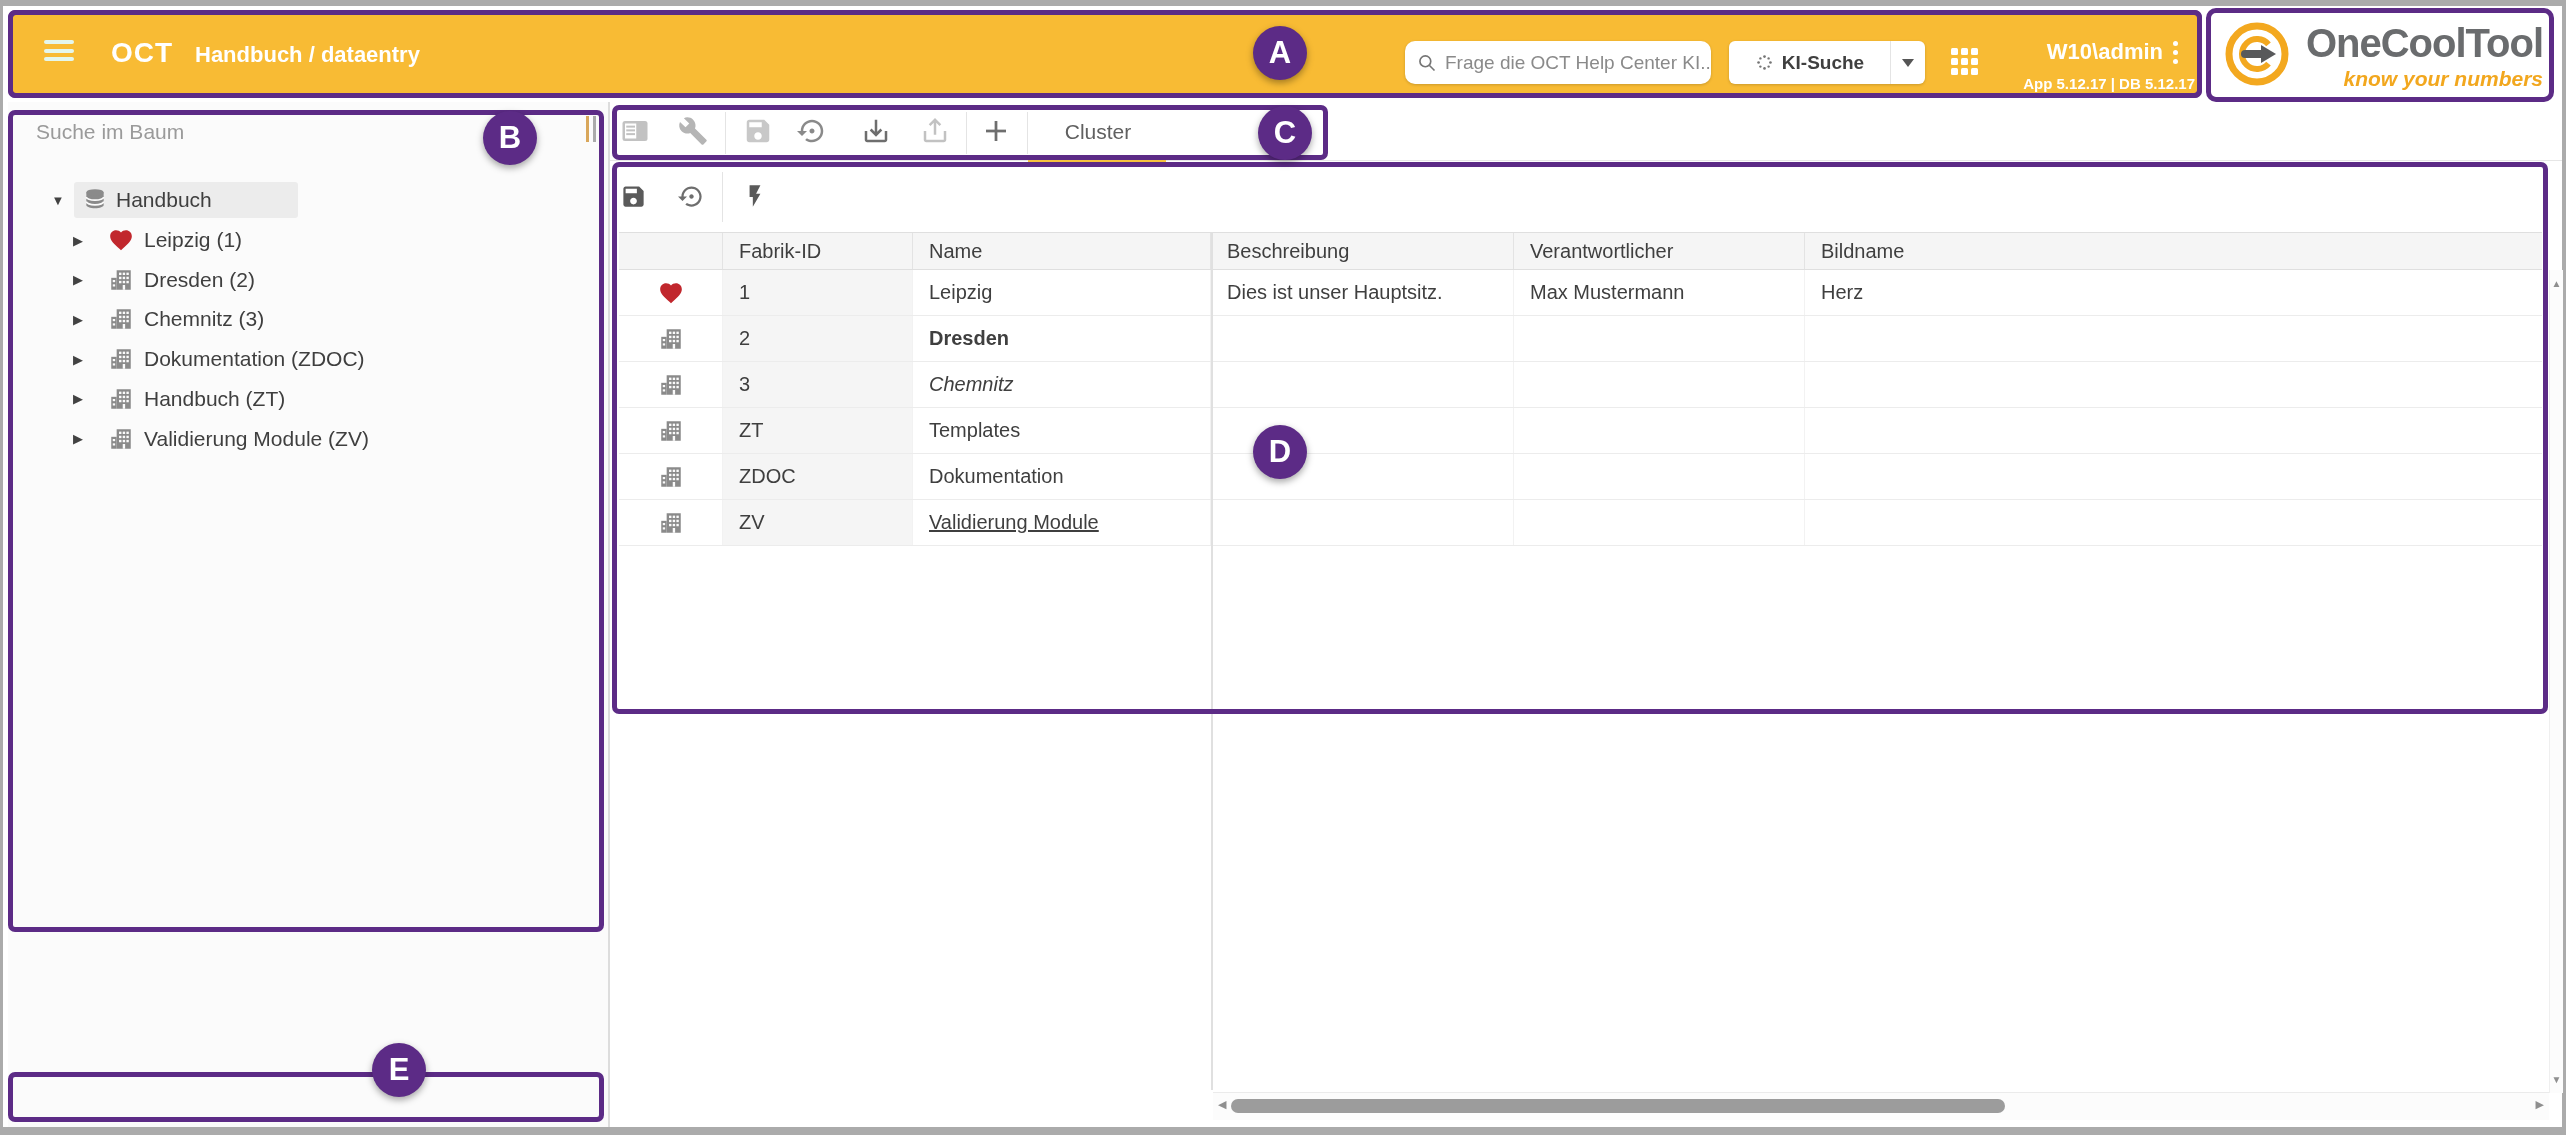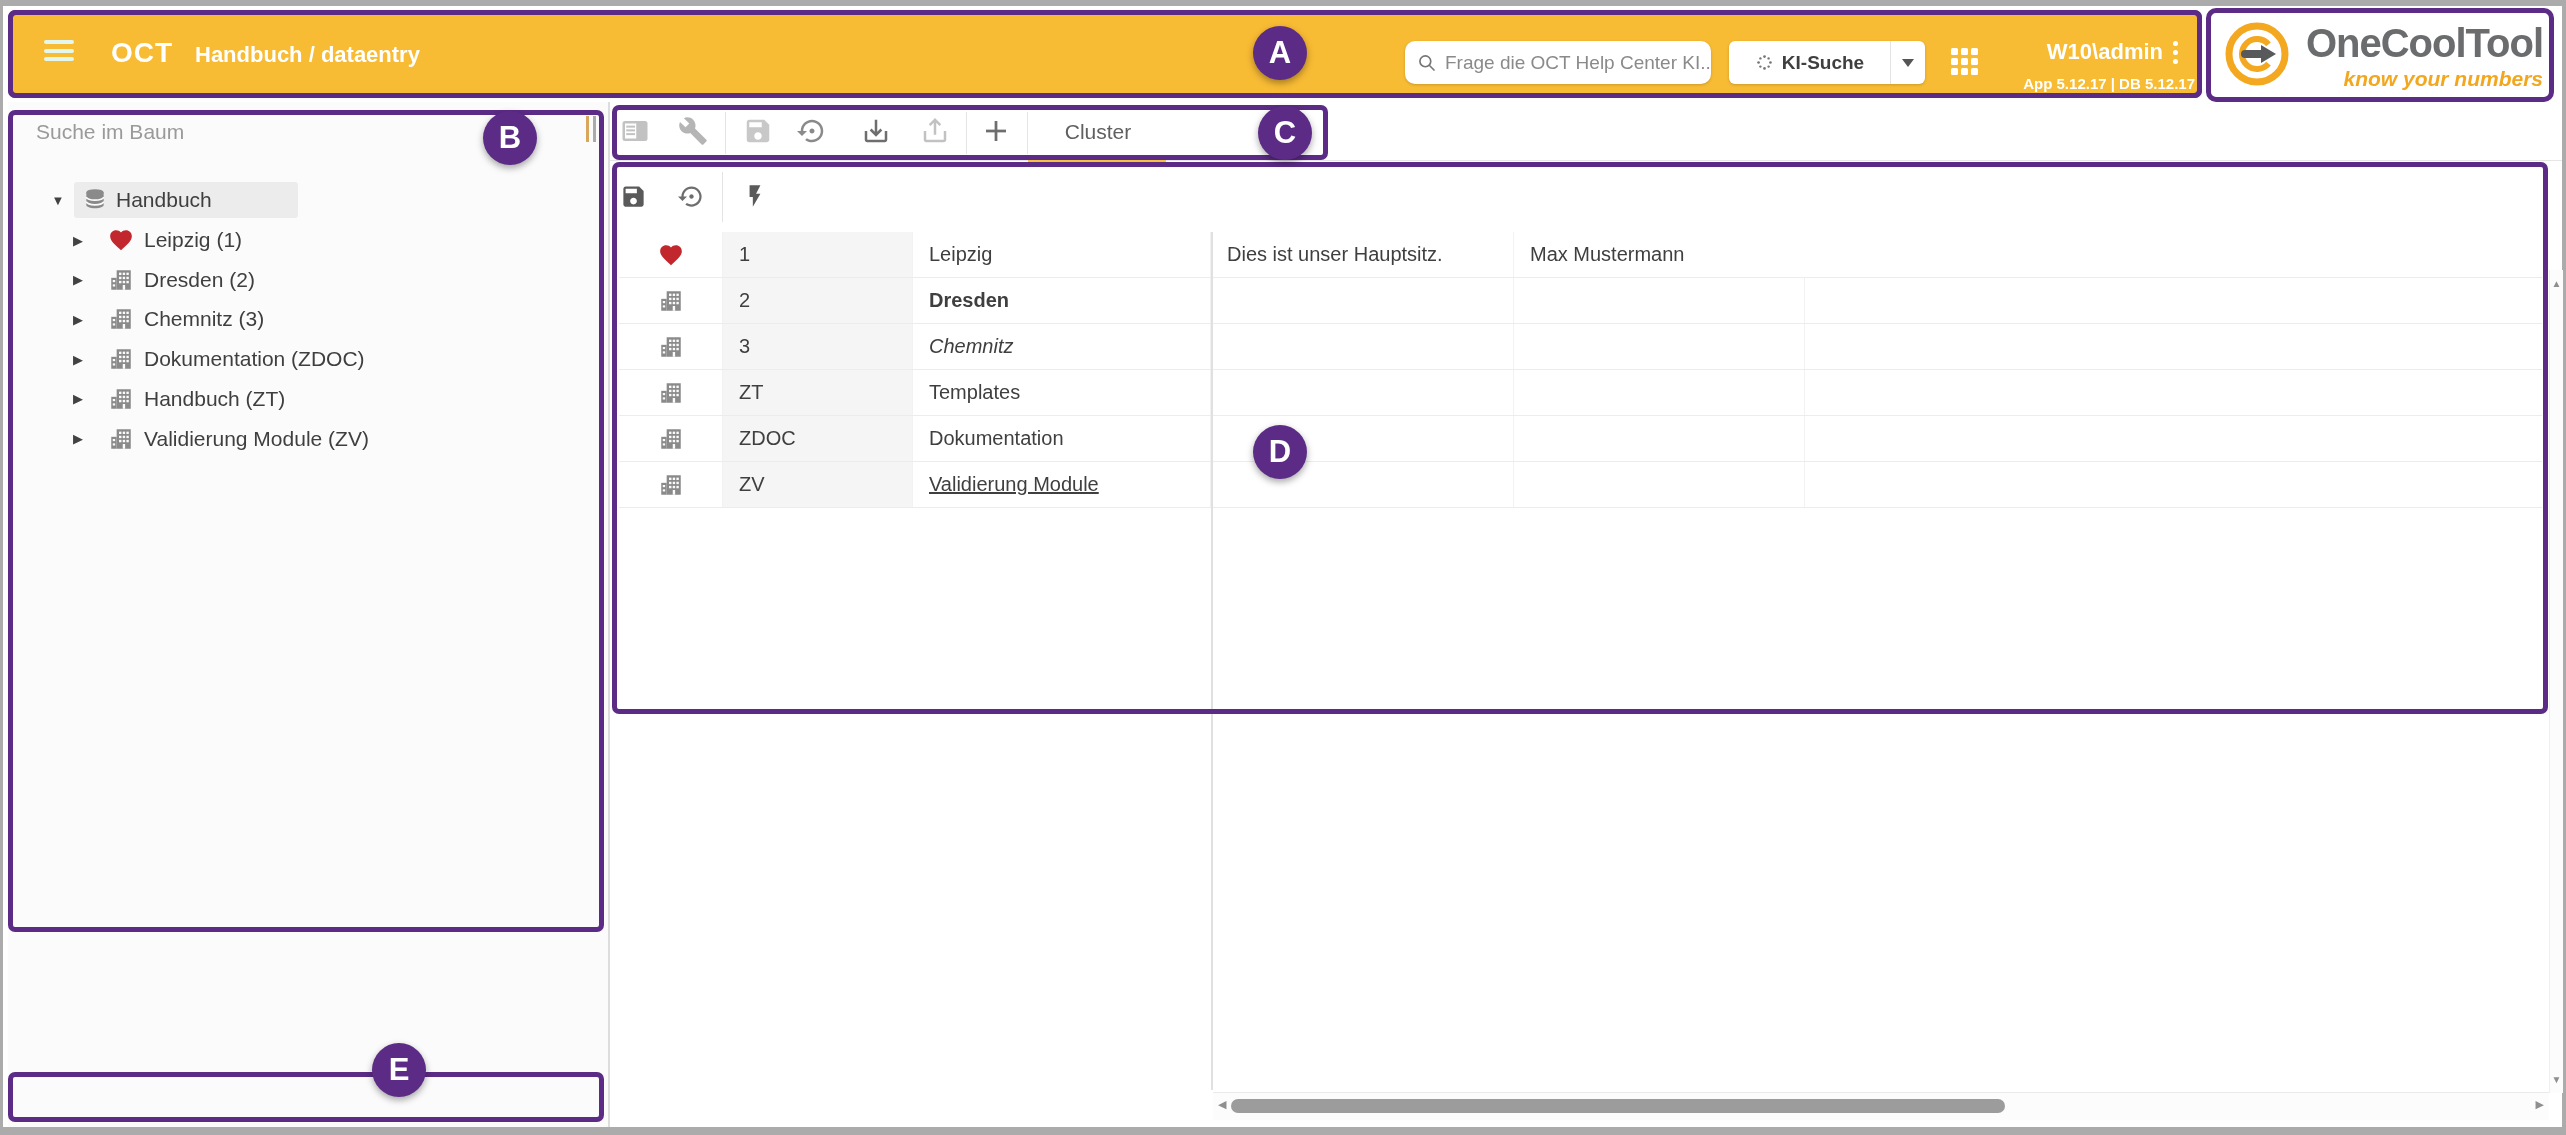--- a/index.html
+++ b/index.html
@@ -400,30 +400,39 @@
     </svg>
   </div>
   <div class="grid-tb-sep"></div>
   <div class="grid-toolbar-icon" style="left:742px">
     <svg width="26" height="26" viewBox="0 0 24 24">
       <path fill="#5A5A5A" d="M7 2v11h3v9l7-12h-4l4-8H7z"></path>
     </svg>
   </div>
 
   <div class="dtable" id="data-table">
+      <div class="thead">
+        <div class="th" style="width: 104px;"></div>
+        <div class="th" style="width: 190px;">Fabrik-ID</div>
+        <div class="th" style="width: 298px;">Name</div>
+        <div class="th" style="width: 303px;">Beschreibung</div>
+        <div class="th" style="width: 291px;">Verantwortlicher</div>
+        <div class="th" style="width: 737px;">Bildname</div>
+      </div>
       <div class="trow">
         <div class="td icon-cell" style="width: 104px;">
           <svg width="26" height="26" viewBox="0 0 24 24">
     <path fill="#C1272D" d="M12 21.35l-1.45-1.32C5.4 15.36 2 12.28 2 8.5 2 5.42 4.42 3 7.5 3c1.74 0 3.41.81 4.5 2.09C13.09 3.81 14.76 3 16.5 3 19.58 3 22 5.42 22 8.5c0 3.78-3.4 6.86-8.55 11.54L12 21.35z"></path>
   </svg>
         </div>
         <div class="td id-cell" style="width: 190px;">1</div>
         <div class="td" style="width: 298px;">Leipzig</div>
         <div class="td" style="width: 303px;">Dies ist unser Hauptsitz.</div>
         <div class="td" style="width: 291px;">Max Mustermann</div>
+        <div class="td" style="width: 737px;">Herz</div>
       </div>
       <div class="trow">
         <div class="td icon-cell" style="width: 104px;">
           <svg width="26" height="26" viewBox="0 0 24 24">
     <g fill="#8A8A8A">
       <rect x="8" y="3" width="13" height="18"></rect>
       <rect x="3" y="10" width="5" height="11"></rect>
     </g>
     <g fill="#FBFBFB">
       <rect x="10.2" y="5.2" width="2.2" height="2.2"></rect>

